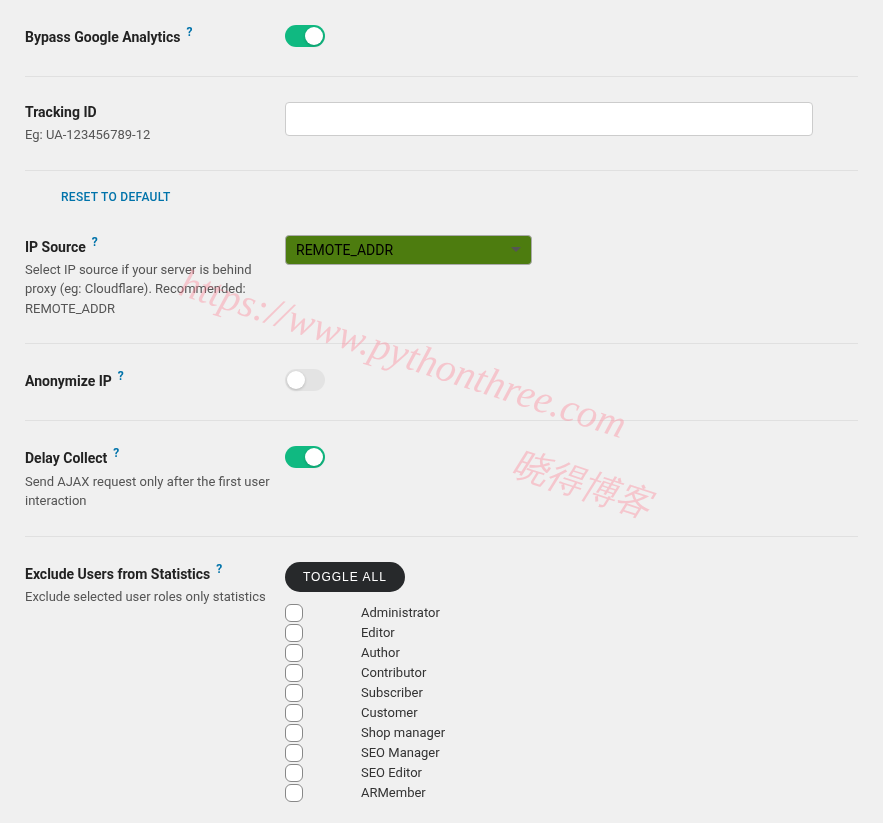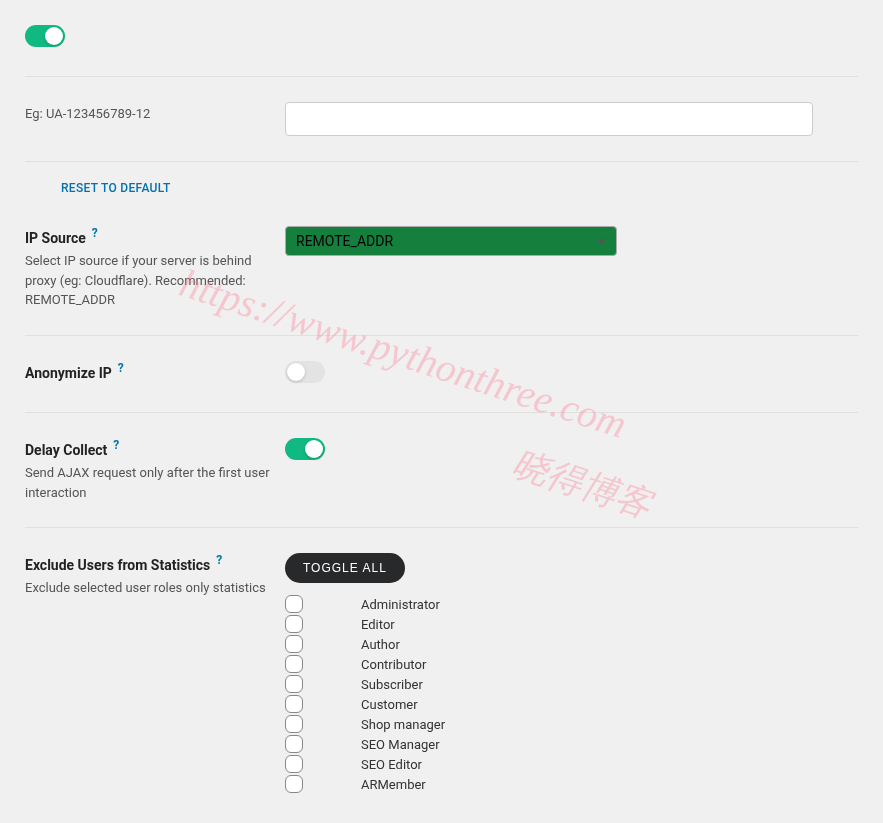--- a/index.html
+++ b/index.html
@@ -87,26 +87,26 @@
     .text-input {
       width: 100%;
       max-width: 528px;
       padding: 8px 10px;
       border: 1px solid #ccc;
       border-radius: 4px;
       font-size: 14px;
       background: #fff;
     }
     .select-dropdown {
-      width: 332px;
+      width: 247px;
       padding: 6px 10px;
       border: 1px solid #aaa;
       border-radius: 4px;
       font-size: 14px;
-      background: #15803d;
+      background: #4d7c0f;
       position: relative;
       cursor: pointer;
       display: flex;
       justify-content: space-between;
       align-items: center;
     }
     .dropdown-arrow {
       width: 0;
       height: 0;
       border-left: 5px solid transparent;
@@ -180,29 +180,34 @@
       pointer-events: none;
       font-family: "SimSun", serif;
     }
   </style>
 </head>
 <body>
 
 <div class="content-panel">
 
   <div class="setting-row">
+    <div class="label-col">
+      <span class="field-label">Bypass Google Analytics</span>
+      <span class="help-icon">?</span>
+    </div>
     <div class="control-col">
       <div class="toggle-switch on">
         <div class="toggle-knob"></div>
       </div>
     </div>
   </div>
 
   <div class="setting-row">
     <div class="label-col">
+      <div class="field-label">Tracking ID</div>
       <div class="field-description">Eg: UA-123456789-12</div>
     </div>
     <div class="control-col">
       <input type="text" class="text-input" value="" style="">
     </div>
   </div>
 
   <div class="reset-row">
     <span class="reset-link">RESET TO DEFAULT</span>
   </div>

